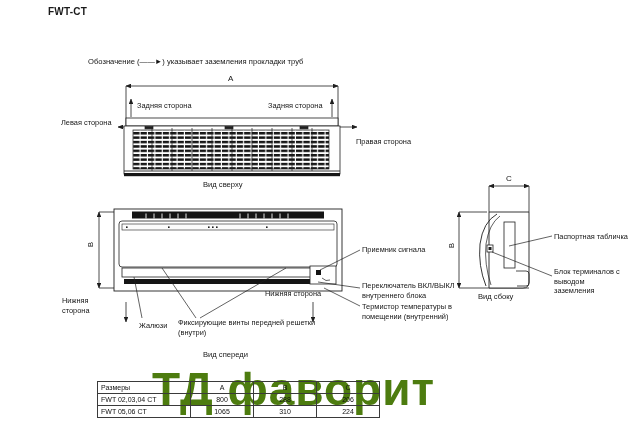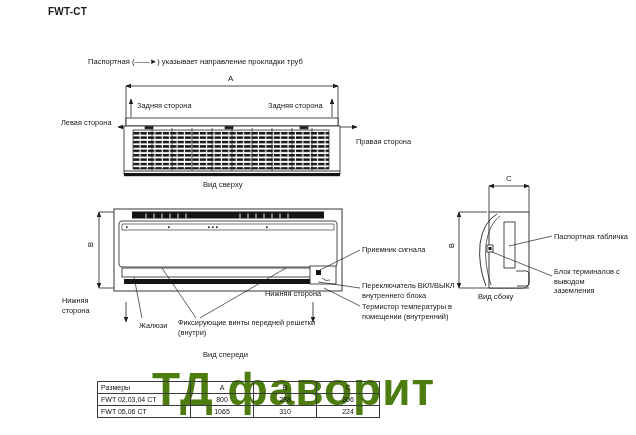--- a/index.html
+++ b/index.html
@@ -43,21 +43,21 @@
 <body>
 
 <div id="root">
 
   <div class="abs title">FWT-CT</div>
 
   <div class="wm">ТД фаворит</div>
 
   
   <div class="abs lbl" style="left:88px;top:57px;font-size:7.6px;">
-    <span>Паспортная (——►) указывает направление прокладки труб</span>
+    <span>Обозначение (——►) указывает заземления прокладки труб</span>
   </div>
 
   
   <svg class="diagrams" width="636" height="435" viewBox="0 0 636 435">
     <defs>
       <marker id="ah" markerWidth="7" markerHeight="6" refX="6.5" refY="3" orient="auto">
         <path d="M0,0 L7,3 L0,6 z" fill="#1f1f1f"></path>
       </marker>
       <marker id="ah2" markerWidth="7" markerHeight="6" refX="0.5" refY="3" orient="auto">
         <path d="M7,0 L0,3 L7,6 z" fill="#1f1f1f"></path>

